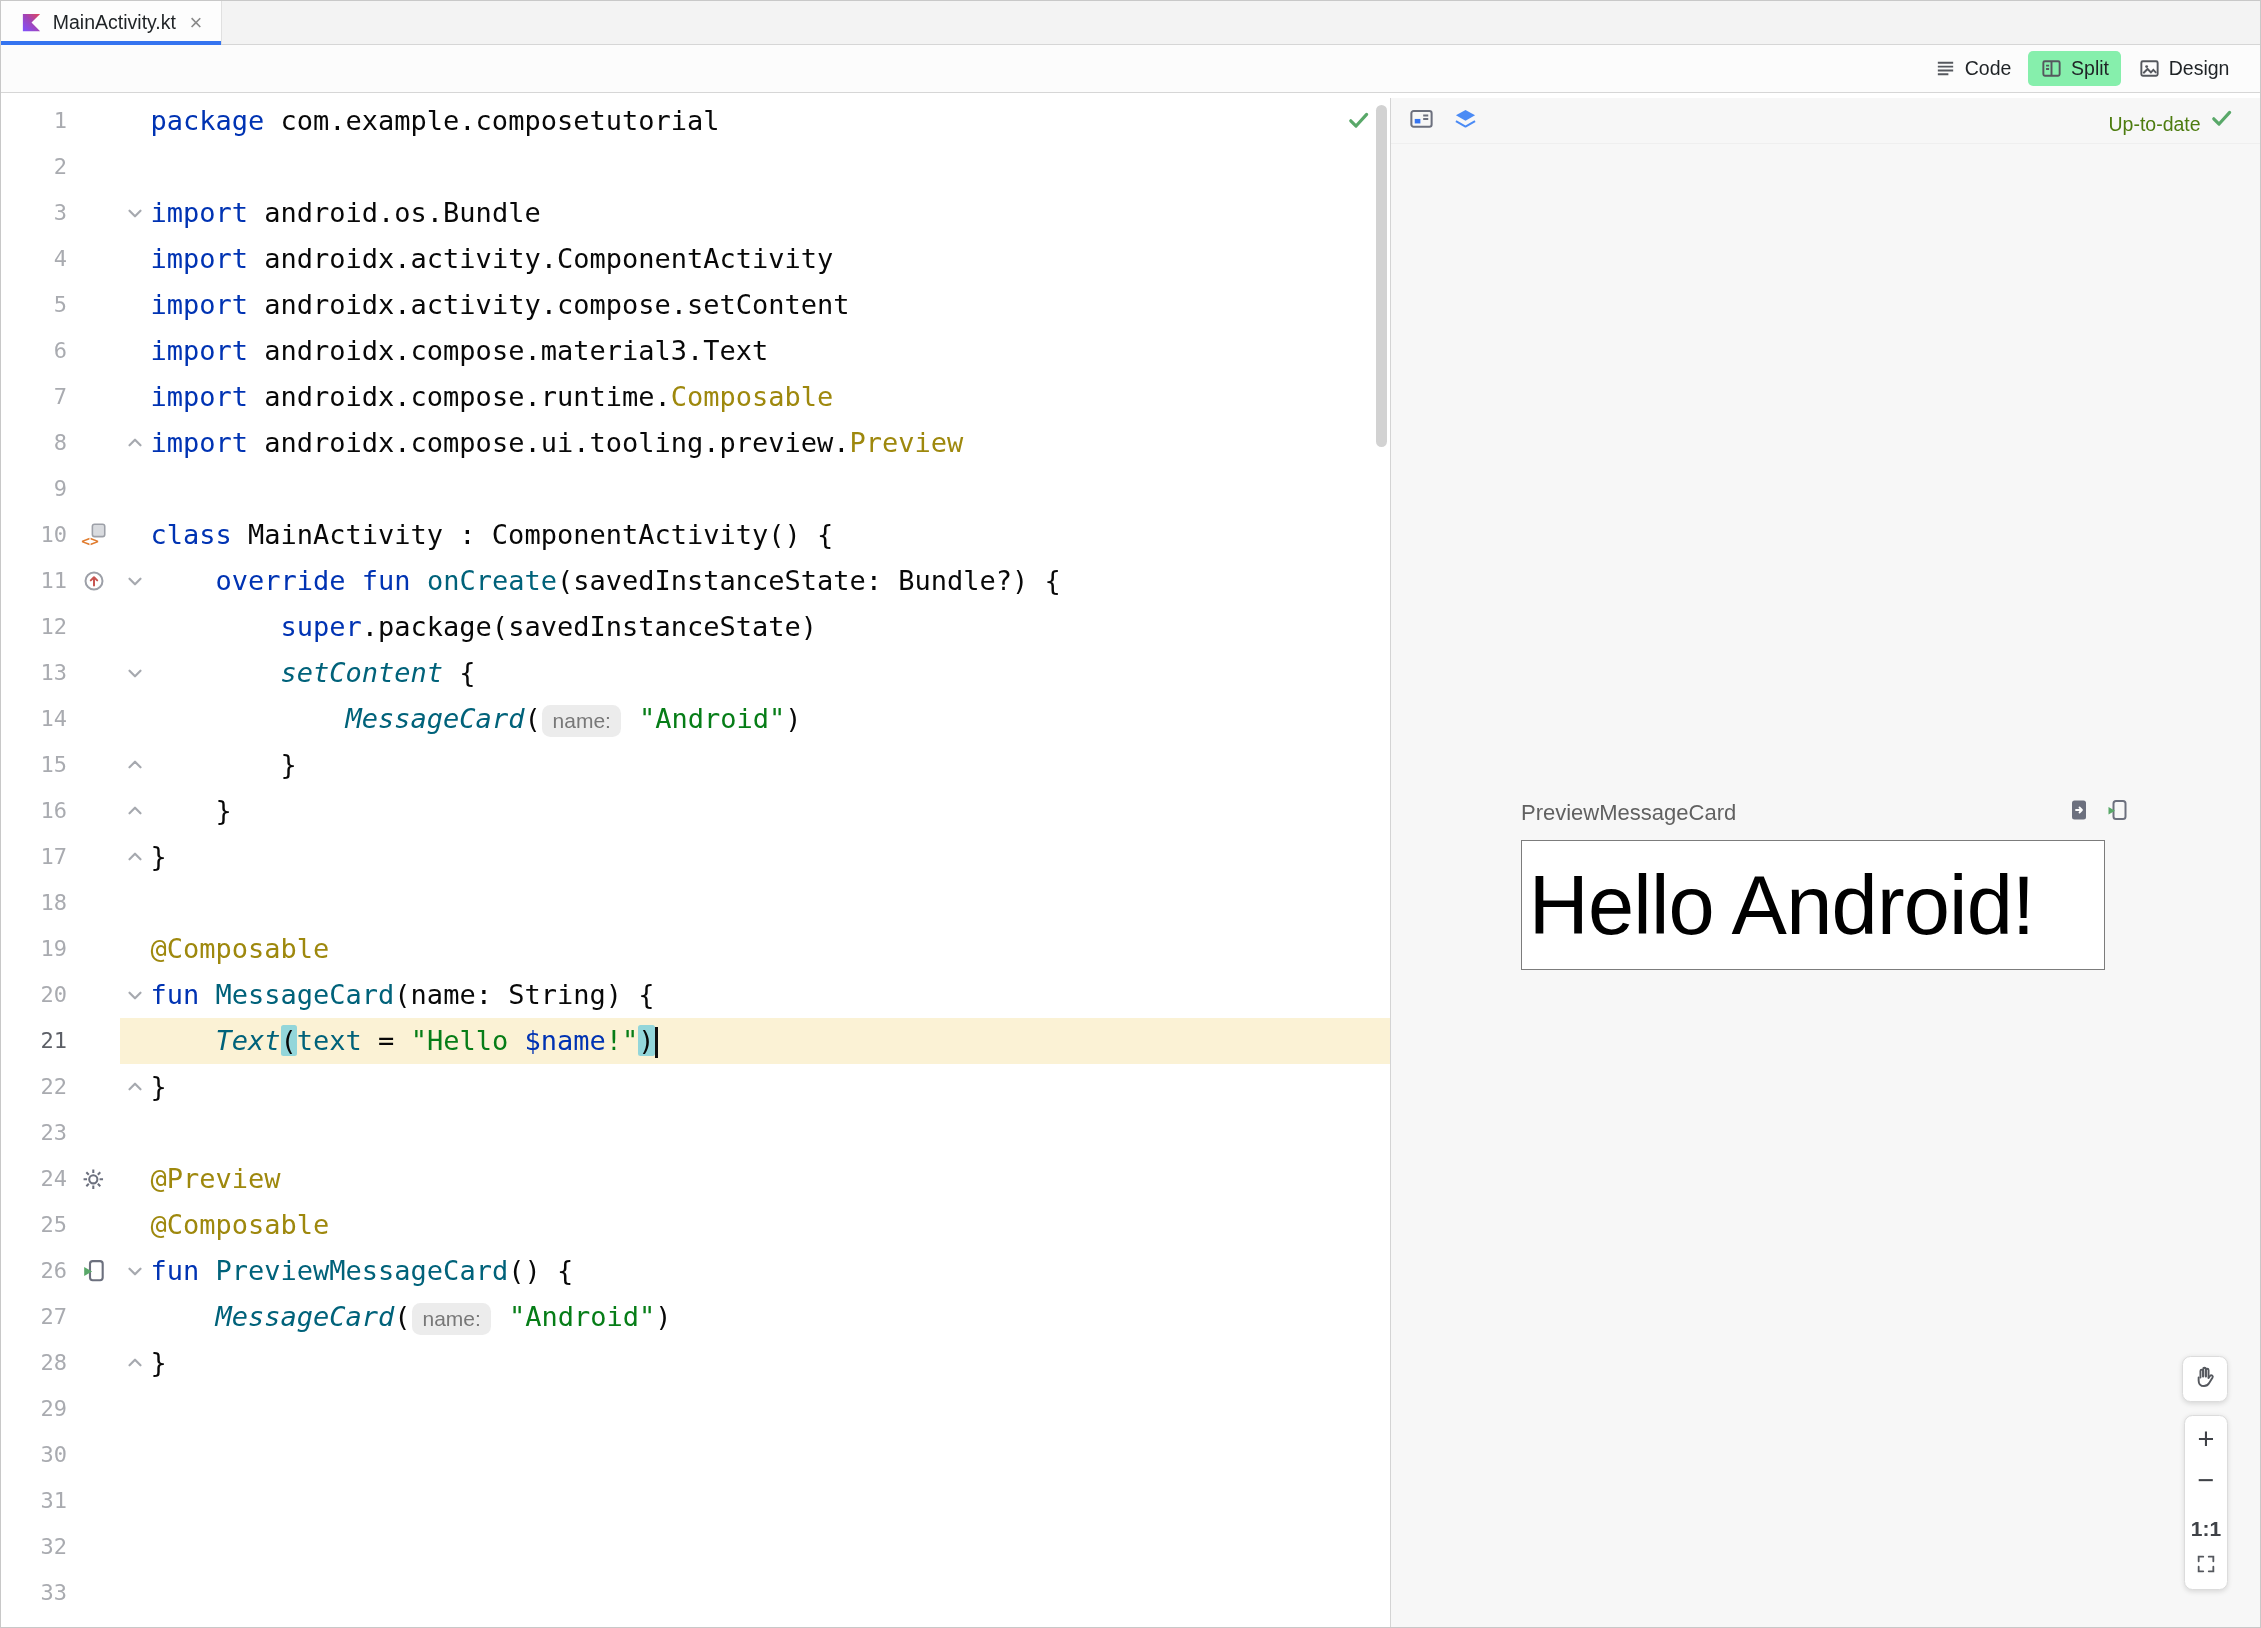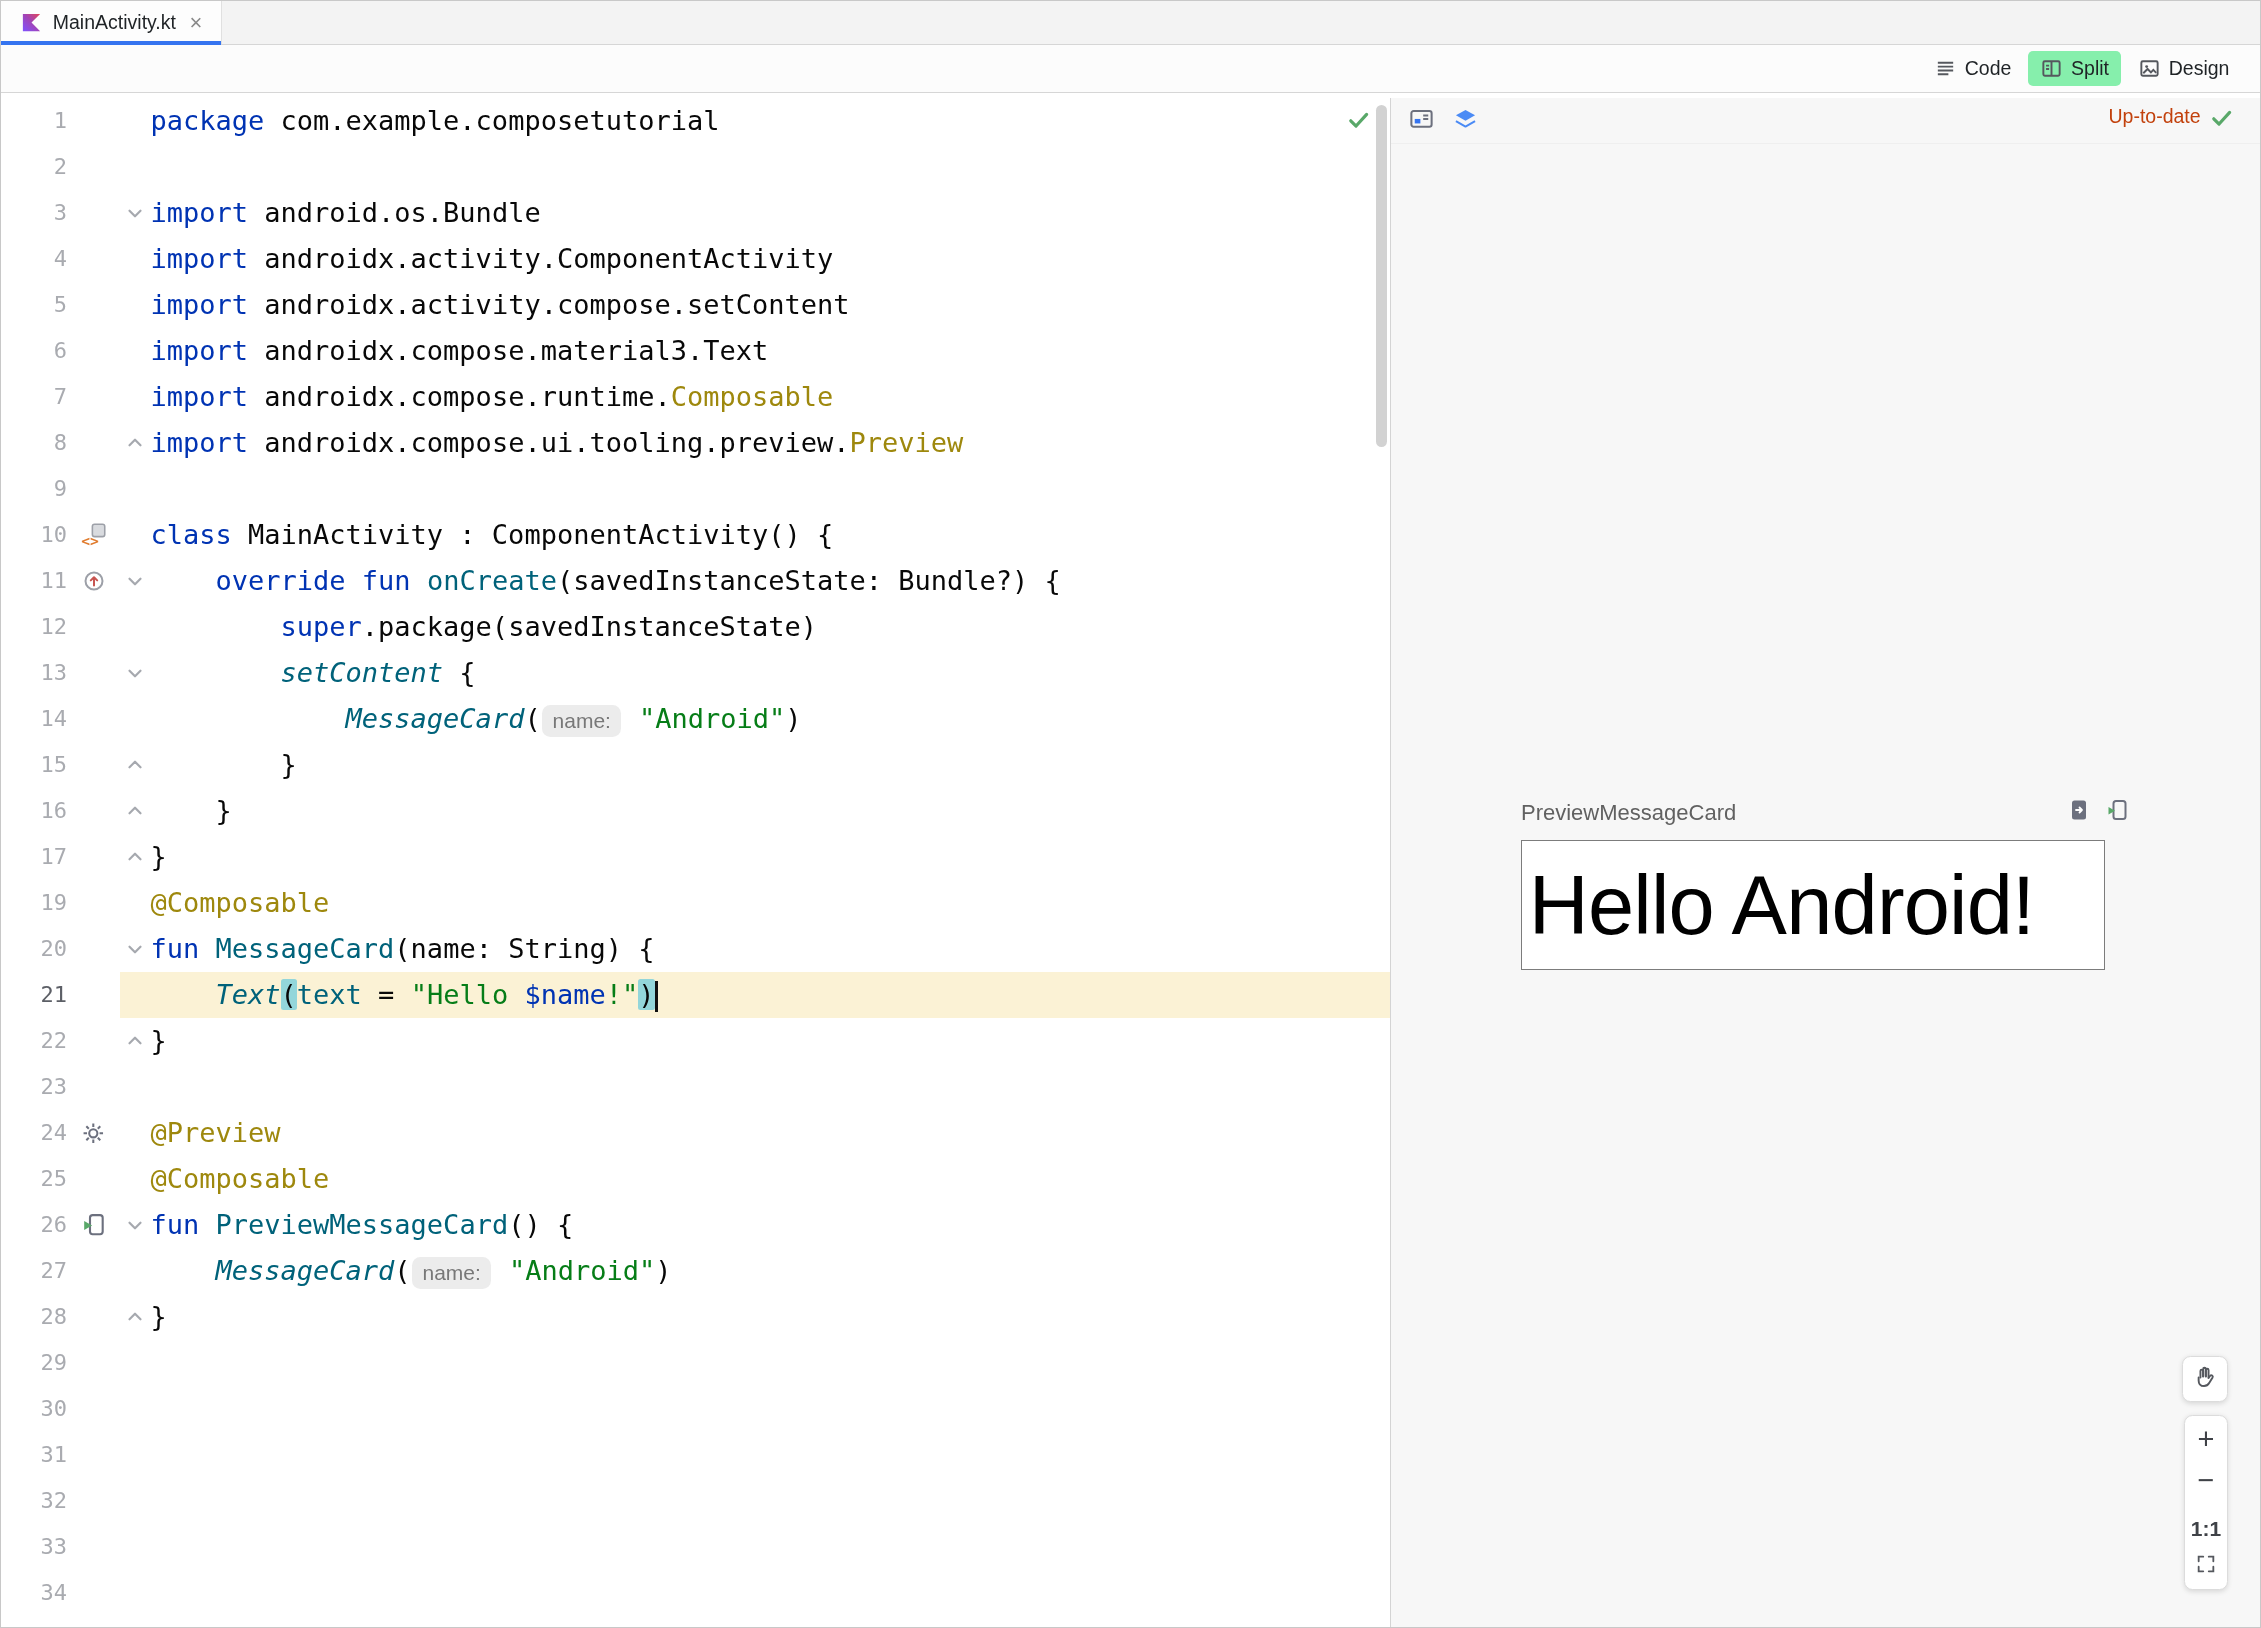--- a/index.html
+++ b/index.html
@@ -41,21 +41,21 @@
   .pl{color:#080808;}
   .bh{background:#93D6DA;border-radius:2.5px;}
   .hint{display:inline-block;background:#ECECEC;color:#787878;border-radius:8.5px;padding:0 10.2px;font-family:"Liberation Sans",sans-serif;font-size:21px;line-height:32px;vertical-align:middle;margin:0 1.7px;}
   .caret{display:inline-block;width:2.5px;height:30.5px;background:#101010;vertical-align:middle;margin-left:0.8px;}
   .insp{position:absolute;top:8.5px;right:18.6px;}
   .vscroll{position:absolute;right:3.4px;top:6.8px;width:11px;height:342px;background:#D2D2D2;border-radius:6px;}
 
   
   .preview{flex:1;background:#F7F7F7;position:relative;}
   .ptoolbar{height:46px;display:flex;align-items:center;padding:0 17px 0 17px;gap:17px;border-bottom:0.8px solid #EFEFEF;box-sizing:border-box;}
-  .ptoolbar .status{margin-left:auto;display:flex;align-items:flex-start;gap:8.5px;color:#c2410c;font-size:19.5px;padding-right:8.5px;}
+  .ptoolbar .status{margin-left:auto;display:flex;align-items:flex-end;gap:8.5px;color:#4d7c0f;font-size:19.5px;padding-right:8.5px;}
   .card-label-row{position:absolute;left:130px;top:700px;width:608px;display:flex;align-items:center;color:#616161;font-size:22px;}
   .card-icons{margin-left:auto;display:flex;align-items:center;gap:13.6px;}
   .card-box{position:absolute;left:130px;top:742px;width:584px;height:130px;background:#FFFFFF;border:1.7px solid #7C7C7C;box-sizing:border-box;display:flex;align-items:center;padding-left:6.8px;overflow:hidden;}
   .card-text{font-size:83px;color:#000;line-height:1;white-space:nowrap;letter-spacing:-0.8px;}
   .hand-btn{position:absolute;right:32px;top:1258px;width:44px;height:44px;background:#FFF;border:0.8px solid #DCDCDC;border-radius:8.5px;display:flex;align-items:center;justify-content:center;box-shadow:0 1.7px 5.1px rgba(0,0,0,.12);}
   .zoom-panel{position:absolute;right:32px;top:1317px;width:44px;height:175px;background:#FFF;border:0.8px solid #DCDCDC;border-radius:8.5px;box-shadow:0 1.7px 5.1px rgba(0,0,0,.12);display:flex;flex-direction:column;align-items:center;justify-content:space-around;padding:3.4px 0;box-sizing:border-box;}
   .zbtn{color:#3F4247;font-size:29px;line-height:1;display:flex;align-items:center;justify-content:center;width:100%;}
   .z11{font-size:21px;font-weight:bold;margin-top:10px;}
 </style>
 </head>
@@ -284,20 +284,28 @@
             <span class="rest">
               <span class="fcol">
                 <svg width="22" height="22" viewBox="0 0 24 24">
                   <path d="M6 14.5l6-6 6 6" stroke="#A6A9AF" stroke-width="2.4" fill="none" stroke-linecap="round" stroke-linejoin="round"></path>
                 </svg>
               </span>
               <span class="codeline"><span class="pl">}</span></span>
             </span>
           </div>
           <div class="row">
+            <span class="ln">18</span>
+            <span class="icol"></span>
+            <span class="rest">
+              <span class="fcol"></span>
+              <span class="codeline"></span>
+            </span>
+          </div>
+          <div class="row">
             <span class="ln">19</span>
             <span class="icol"></span>
             <span class="rest">
               <span class="fcol"></span>
               <span class="codeline"><span class="ann">@Composable</span></span>
             </span>
           </div>
           <div class="row">
             <span class="ln">20</span>
             <span class="icol"></span>

